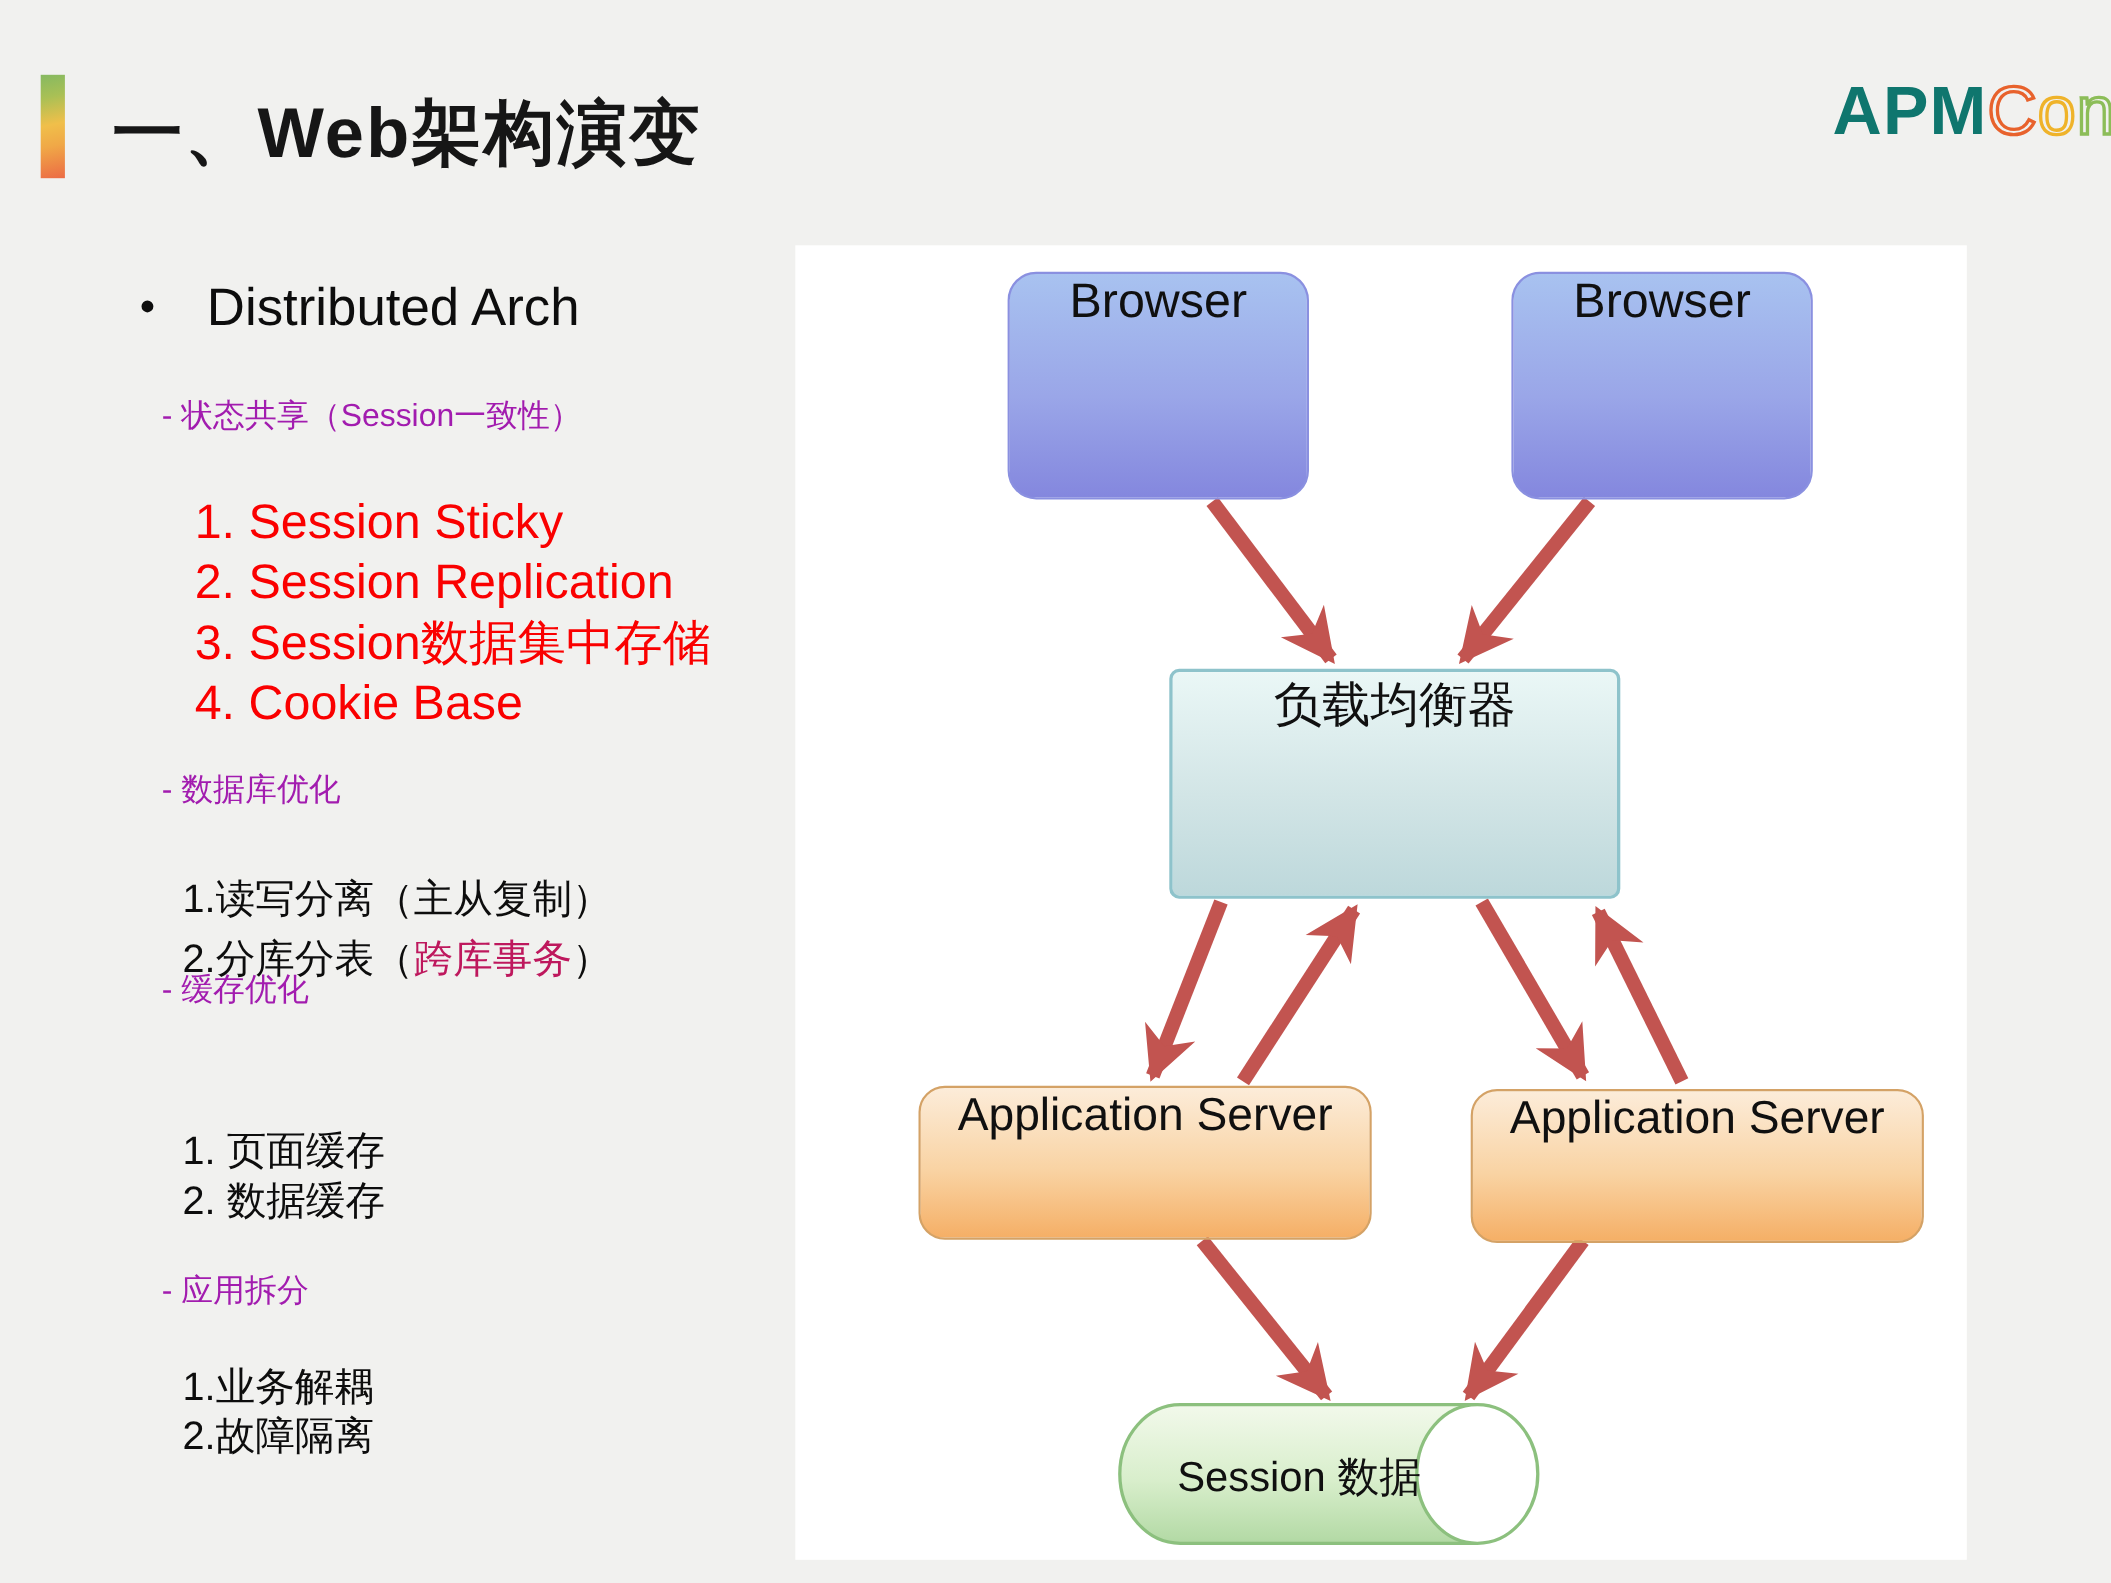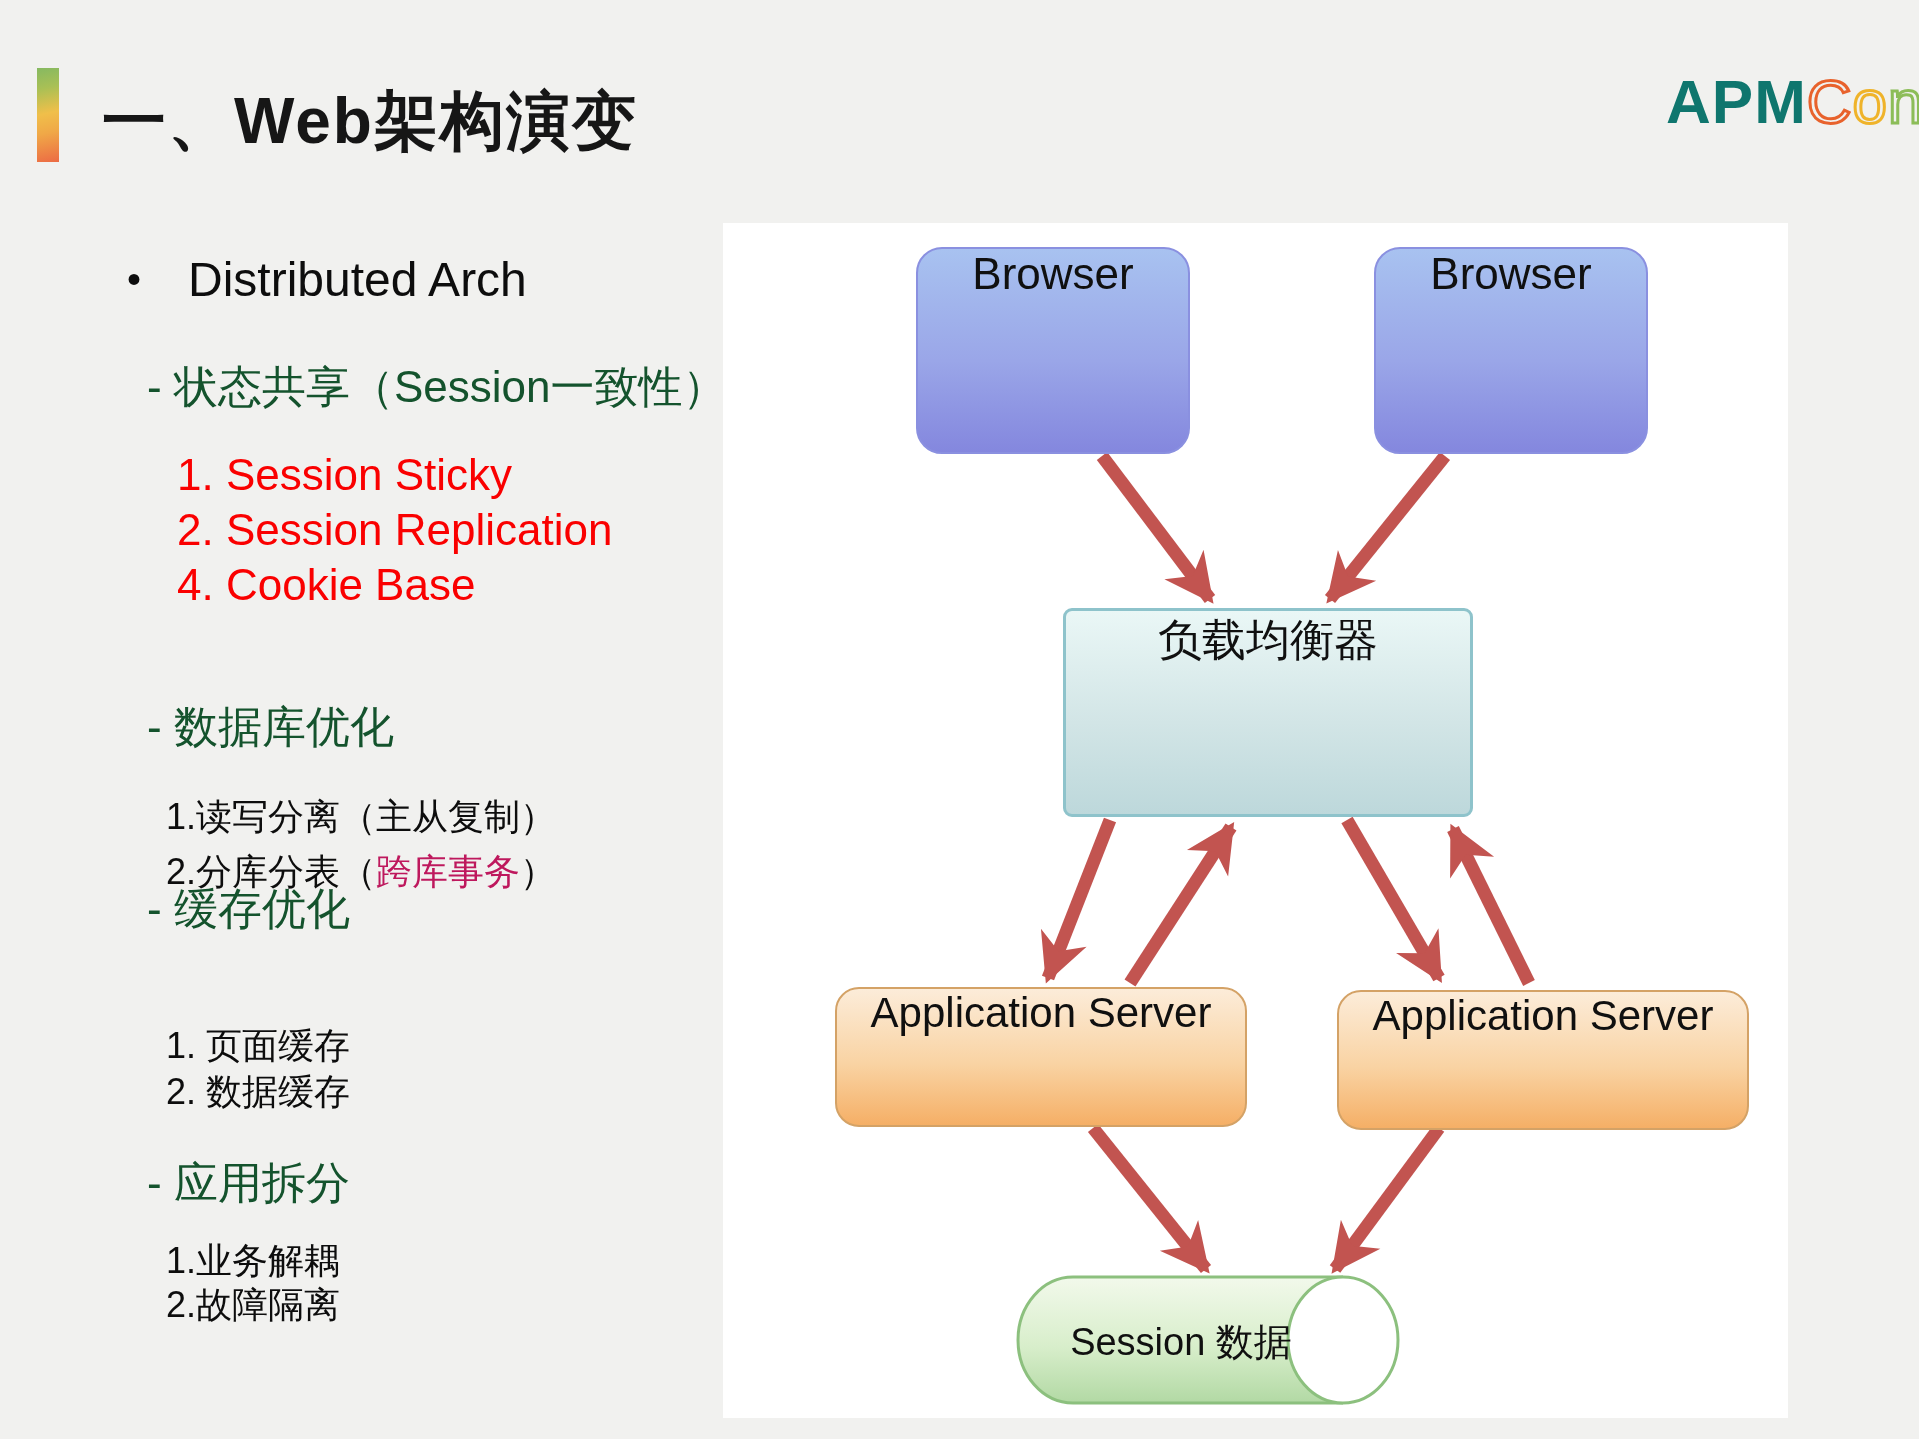--- a/index.html
+++ b/index.html
@@ -35,21 +35,21 @@
 
   
   .outline { position: absolute; left: 0; top: 0; width: 723px; height: 1439px; }
   .da-line {
     position: absolute; left: 127px; top: 252px;
     font-size: 48px; color: #0d0d0d; white-space: nowrap;
   }
   .da-line .bullet { display: inline-block; width: 61px; font-size: 40px; vertical-align: 3px; }
   .o-header {
     position: absolute; left: 147px;
-    font-size: 44px; color: #14532d; white-space: nowrap;
+    font-size: 29px; color: #a21caf; white-space: nowrap;
   }
   .o-h1 { top: 358px; }
   .o-h2 { top: 698px; }
   .o-h3 { top: 880px; text-align: center; }
   .o-h4 { top: 1154px; }
   .red-list {
     position: absolute; left: 177px; top: 447px;
     font-size: 44px; line-height: 55px; color: #fa0000; white-space: nowrap;
   }
   .blk-list {
@@ -112,20 +112,21 @@
 
   <div class="outline">
     <div class="da-line">
       <span class="bullet">•</span><span>Distributed Arch</span>
     </div>
 
     <div class="o-header o-h1">- 状态共享（Session一致性）</div>
     <div class="red-list">
       <div>1. Session Sticky</div>
       <div>2. Session Replication</div>
+      <div>3. Session数据集中存储</div>
       <div>4. Cookie Base</div>
     </div>
 
     <div class="o-header o-h2">- 数据库优化</div>
     <div class="blk-list o-l2">
       <div>1.读写分离（主从复制）</div>
       <div><span>2.分库分表（</span><span class="red-inline">跨库事务</span><span>）</span></div>
     </div>
 
     <div class="o-header o-h3">- 缓存优化</div>

